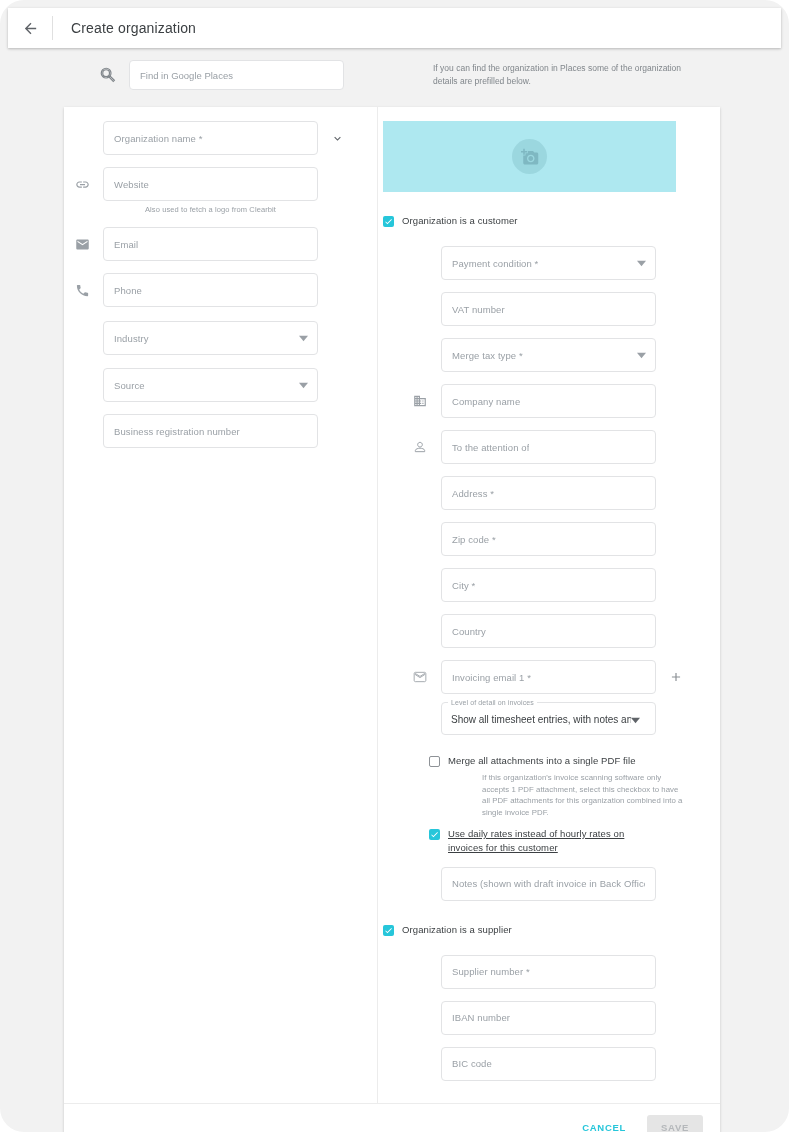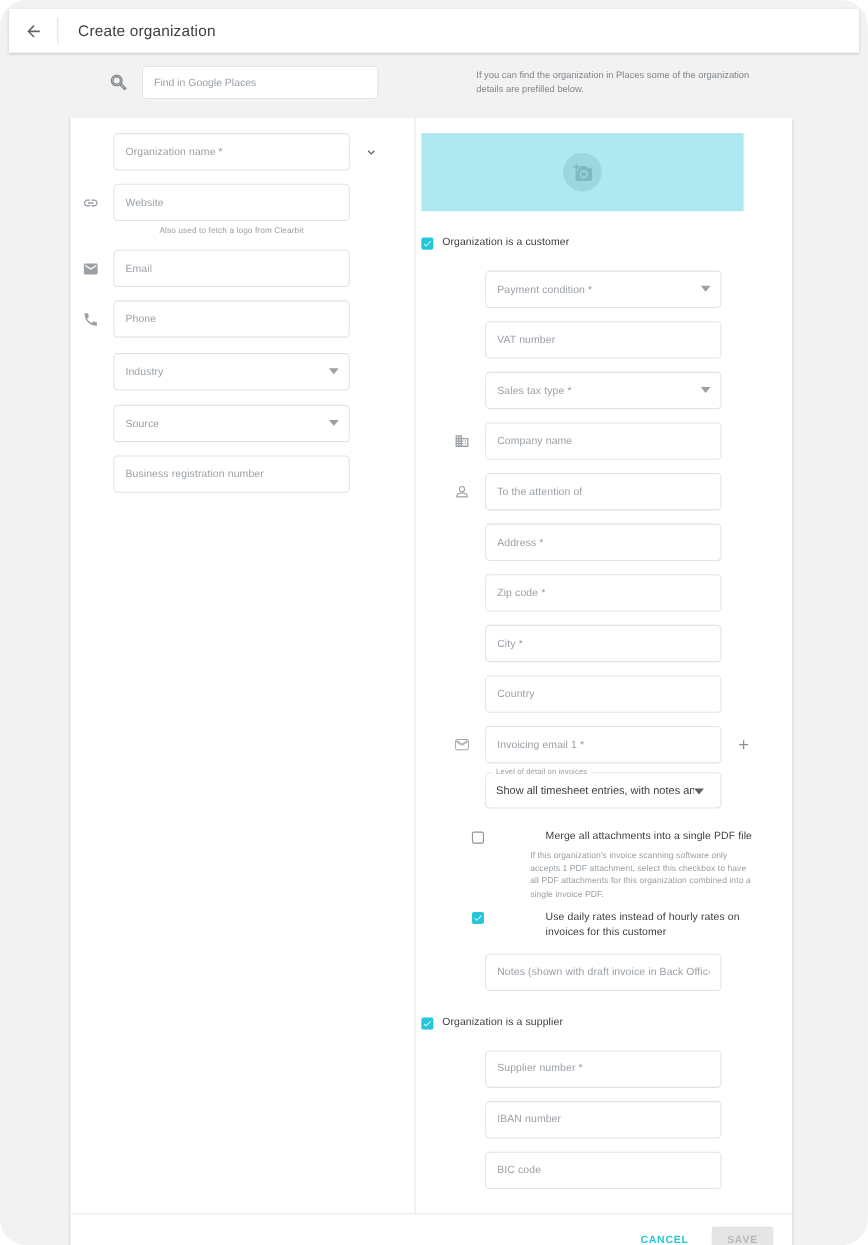--- a/index.html
+++ b/index.html
@@ -223,42 +223,42 @@
     align-items: center;
     justify-content: center;
   }
 
   
   .cb-row {
     display: flex;
     align-items: flex-start;
     padding-left: 5px;
   }
-  .cb-row.indent { padding-left: 51px; gap: 48px; }
+  .cb-row.indent { padding-left: 51px; }
   .cb {
     width: 11px;
     height: 11px;
     min-width: 11px;
     border-radius: 2px;
     margin-right: 8px;
     margin-top: 2px;
     box-sizing: border-box;
     display: flex;
     align-items: center;
     justify-content: center;
   }
   .cb.checked { background: #26c6da; border: none; }
   .cb.unchecked { border: 1.3px solid #8e9297; background: #fff; }
   .cb-label {
     font-size: 9.5px;
     color: #3c4043;
     line-height: 14px;
     letter-spacing: .1px;
   }
-  .cb-label.wrapw { width: 211px; }
+  .cb-label.wrapw { width: 211px; text-decoration: underline; }
   .cb-help {
     font-size: 7.8px;
     line-height: 11.7px;
     color: #9aa0a6;
     width: 205px;
     margin: 4px 0 0 104px;
     letter-spacing: .05px;
   }
 
   
@@ -507,21 +507,21 @@
           <div class="tf">
             <span class="ph">VAT number</span>
           </div>
         </div>
 
         <div class="gap12"></div>
 
         <div class="r-field-row">
           <div class="r-icon empty"></div>
           <div class="tf">
-            <span class="ph">Sales tax type *</span>
+            <span class="ph">Merge tax type *</span>
             <span class="caret">
               <svg width="9" height="9" viewBox="0 0 10 6">
                   <path d="M0 0h10L5 6z" fill="#9aa0a6"></path>
                 </svg>
             </span>
           </div>
         </div>
 
         <div class="gap12"></div>
 

